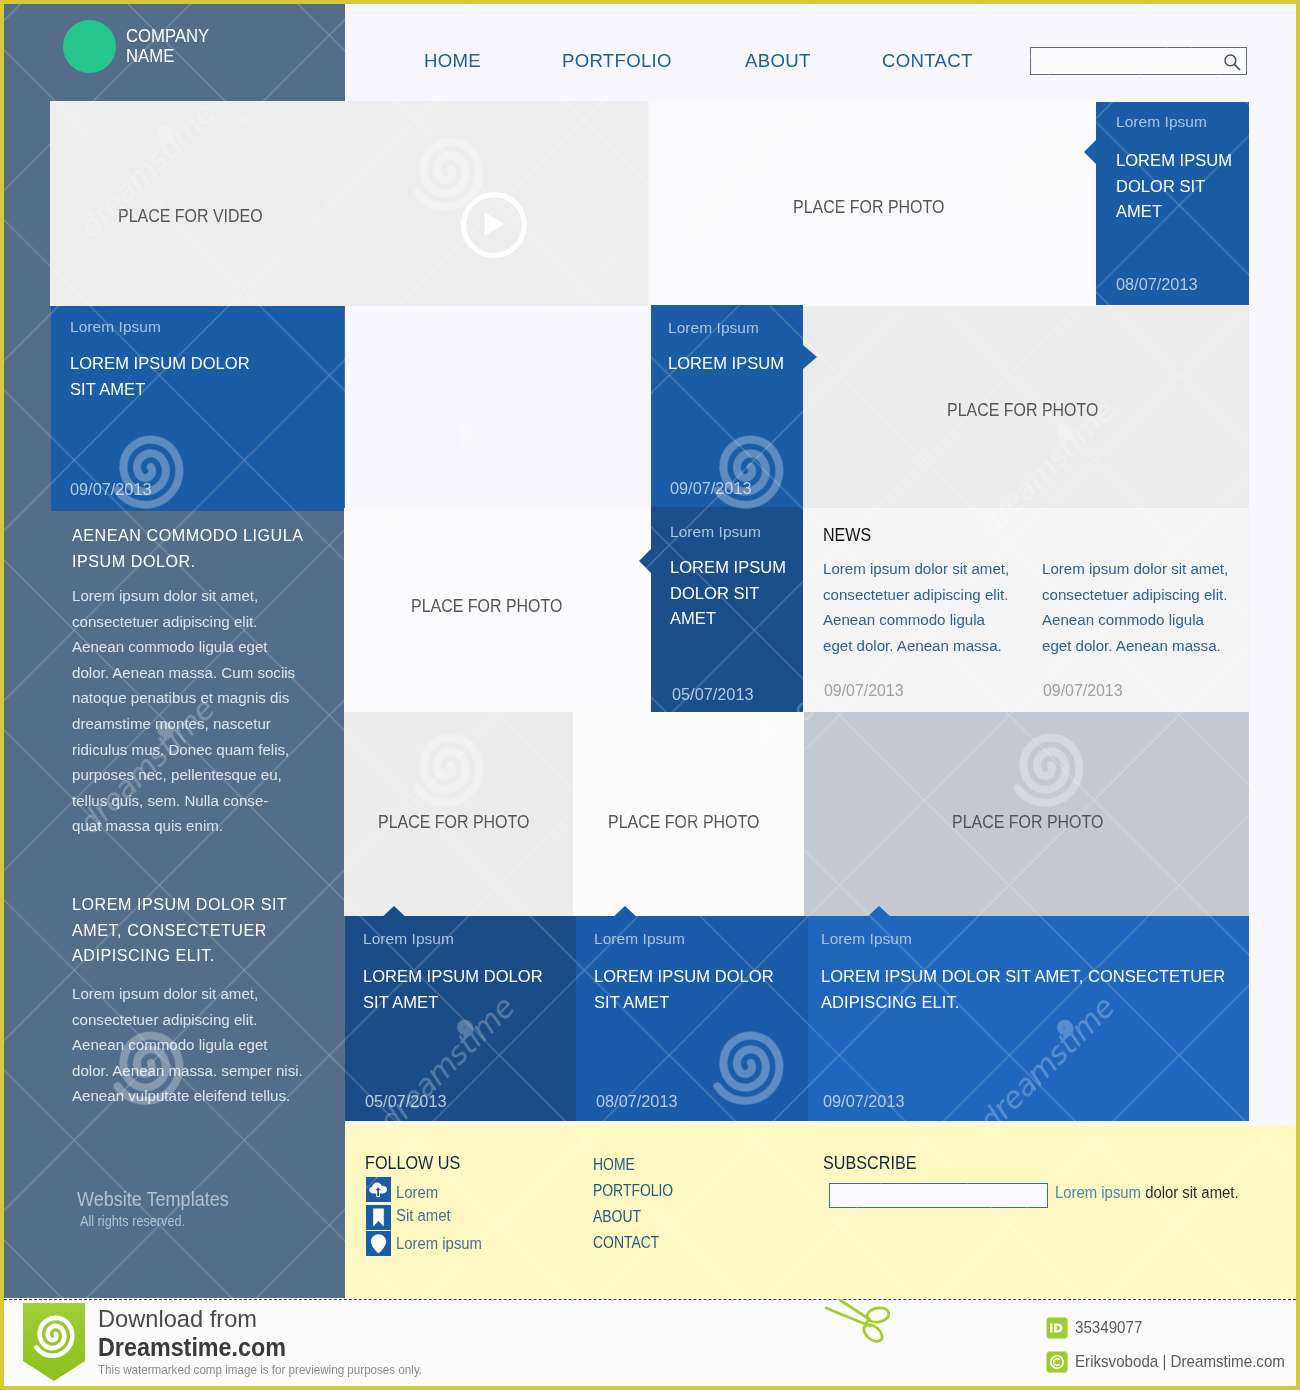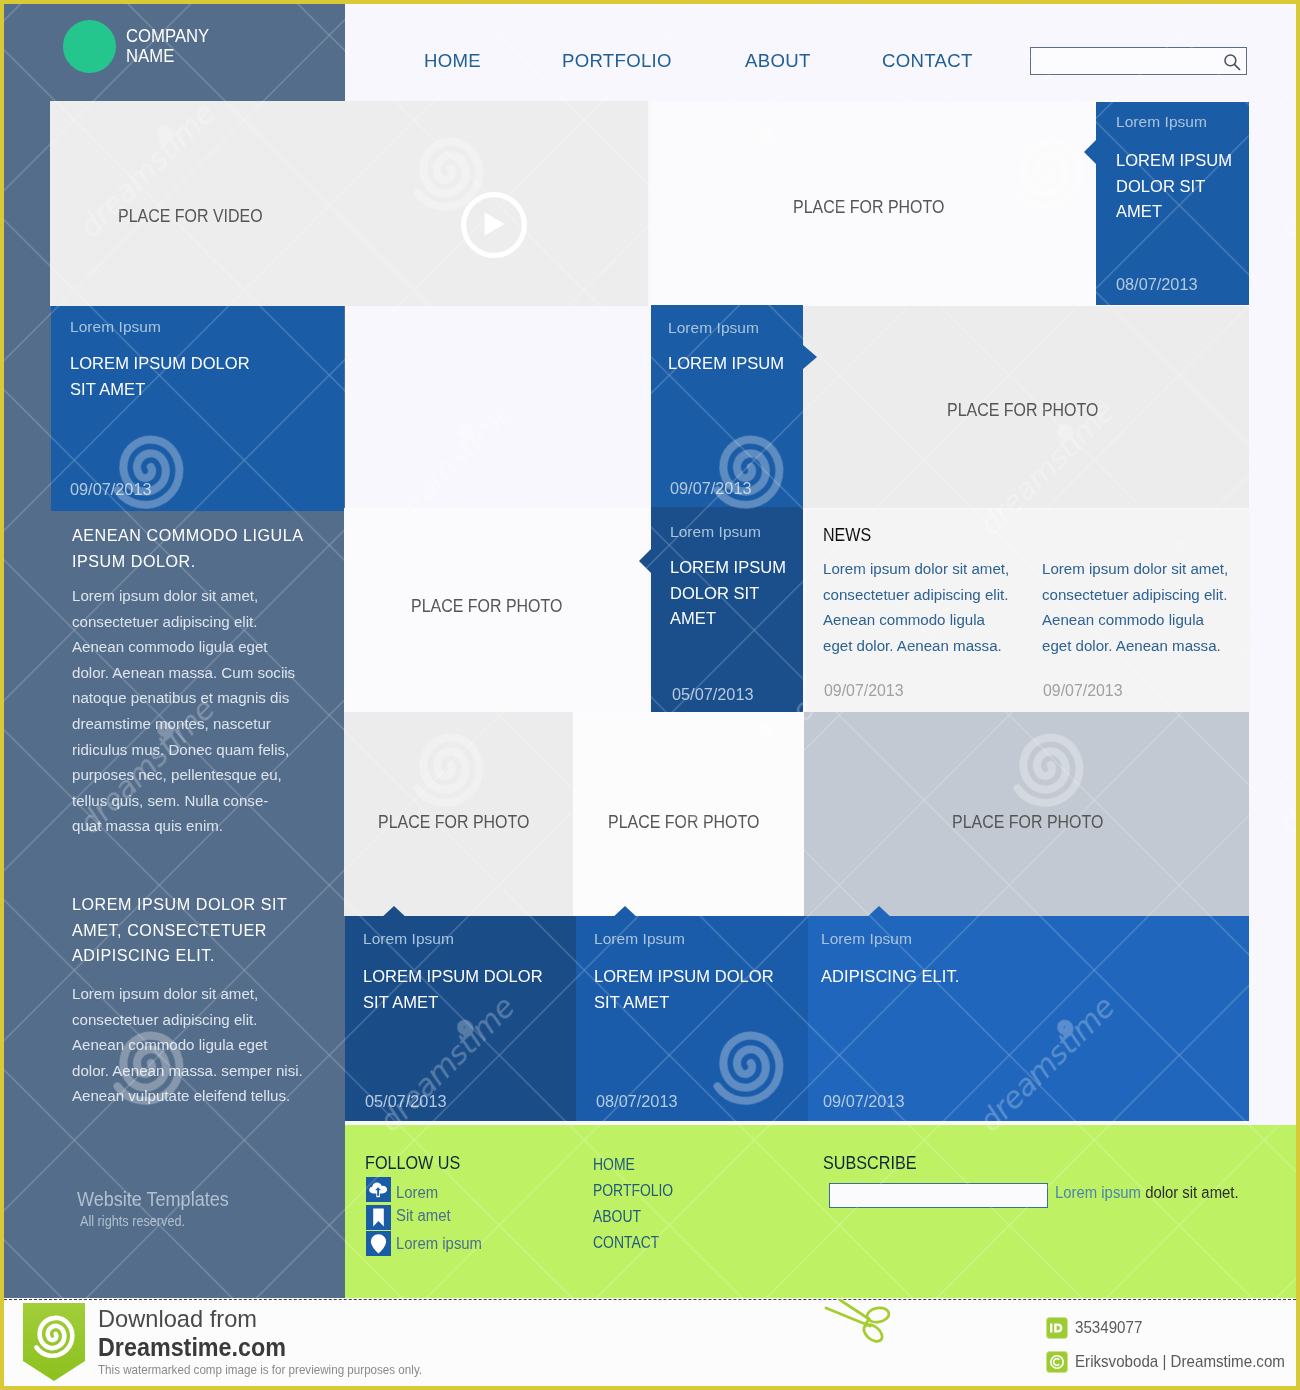--- a/index.html
+++ b/index.html
@@ -39,21 +39,21 @@
 
   .sb-h{position:absolute;color:#fff;font-size:16.1px;letter-spacing:.55px;line-height:25.6px;white-space:nowrap;}
   .sb-p{position:absolute;color:#dde4ec;font-size:15.1px;line-height:25.6px;white-space:nowrap;}
   .sb-foot{position:absolute;color:#b2c0d0;white-space:nowrap;transform-origin:left top;}
 
   .newshead{position:absolute;color:#0c0c0c;font-size:19px;white-space:nowrap;transform:scaleX(0.845);transform-origin:left top;line-height:19px;}
   .newsp{position:absolute;color:#2c6192;font-size:15.1px;line-height:25.6px;white-space:nowrap;}
   .newsdate{position:absolute;color:#a0a0a0;font-size:15.9px;white-space:nowrap;line-height:15px;}
 
   
-  .footer{position:absolute;left:341px;top:1121px;width:951px;height:173px;background:#bef264;}
+  .footer{position:absolute;left:341px;top:1121px;width:951px;height:173px;background:#fef9c3;}
   .f-h{position:absolute;color:#10263a;font-size:17.8px;white-space:nowrap;transform:scaleX(0.91);transform-origin:left top;line-height:17px;}
   .f-link{position:absolute;color:#22597f;font-size:16px;white-space:nowrap;transform:scaleX(0.87);transform-origin:left top;line-height:16px;}
   .f-soc{position:absolute;color:#486f8e;font-size:16px;white-space:nowrap;transform:scaleX(0.93);transform-origin:left top;line-height:16px;}
   .socicon{position:absolute;}
   .subinput{position:absolute;left:484px;top:58px;width:219px;height:25px;background:#fbfbfd;border:1px solid #3c6e9c;box-sizing:border-box;}
   .subnote{position:absolute;left:710px;top:60px;font-size:16px;color:#333;white-space:nowrap;transform:scaleX(0.93);transform-origin:left top;line-height:16px;}
 
   
   .wm{position:absolute;left:4px;top:1298px;width:1292px;height:88px;background:#fcfcfc;}
   .dashed{position:absolute;left:4px;top:1299px;width:1292px;height:0;border-top:1.6px dashed #3a3a3a;z-index:40;}
@@ -216,20 +216,21 @@
       <div class="title" style="left:18px;top:48px;">
           <div>LOREM IPSUM DOLOR</div>
           <div>SIT AMET</div>
         </div>
       <div class="date" style="left:20px;top:178px;">08/07/2013</div>
       <div class="notch-t" style="left:34px;top:-10px;border-bottom:14px solid #1a5caa;"></div>
     </div>
     <div class="card" style="left:804px;top:912px;width:441px;height:205px;background:#1f66bc;">
       <div class="kicker" style="left:13px;top:15px;">Lorem Ipsum</div>
       <div class="title" style="left:13px;top:48px;">
+          <div>LOREM IPSUM DOLOR SIT AMET, CONSECTETUER</div>
           <div>ADIPISCING ELIT.</div>
         </div>
       <div class="date" style="left:15px;top:178px;">09/07/2013</div>
       <div class="notch-t" style="left:56px;top:-10px;border-bottom:14px solid #1f66bc;"></div>
     </div>
 
     <div class="footer">
       <div class="f-h" style="left:20px;top:30px;">FOLLOW US</div>
       <svg class="socicon" style="left:21px;top:52px;" width="25" height="25" viewBox="0 0 25 25">
         <rect x="0" y="0" width="25" height="25" fill="#1a5ca6"></rect>

